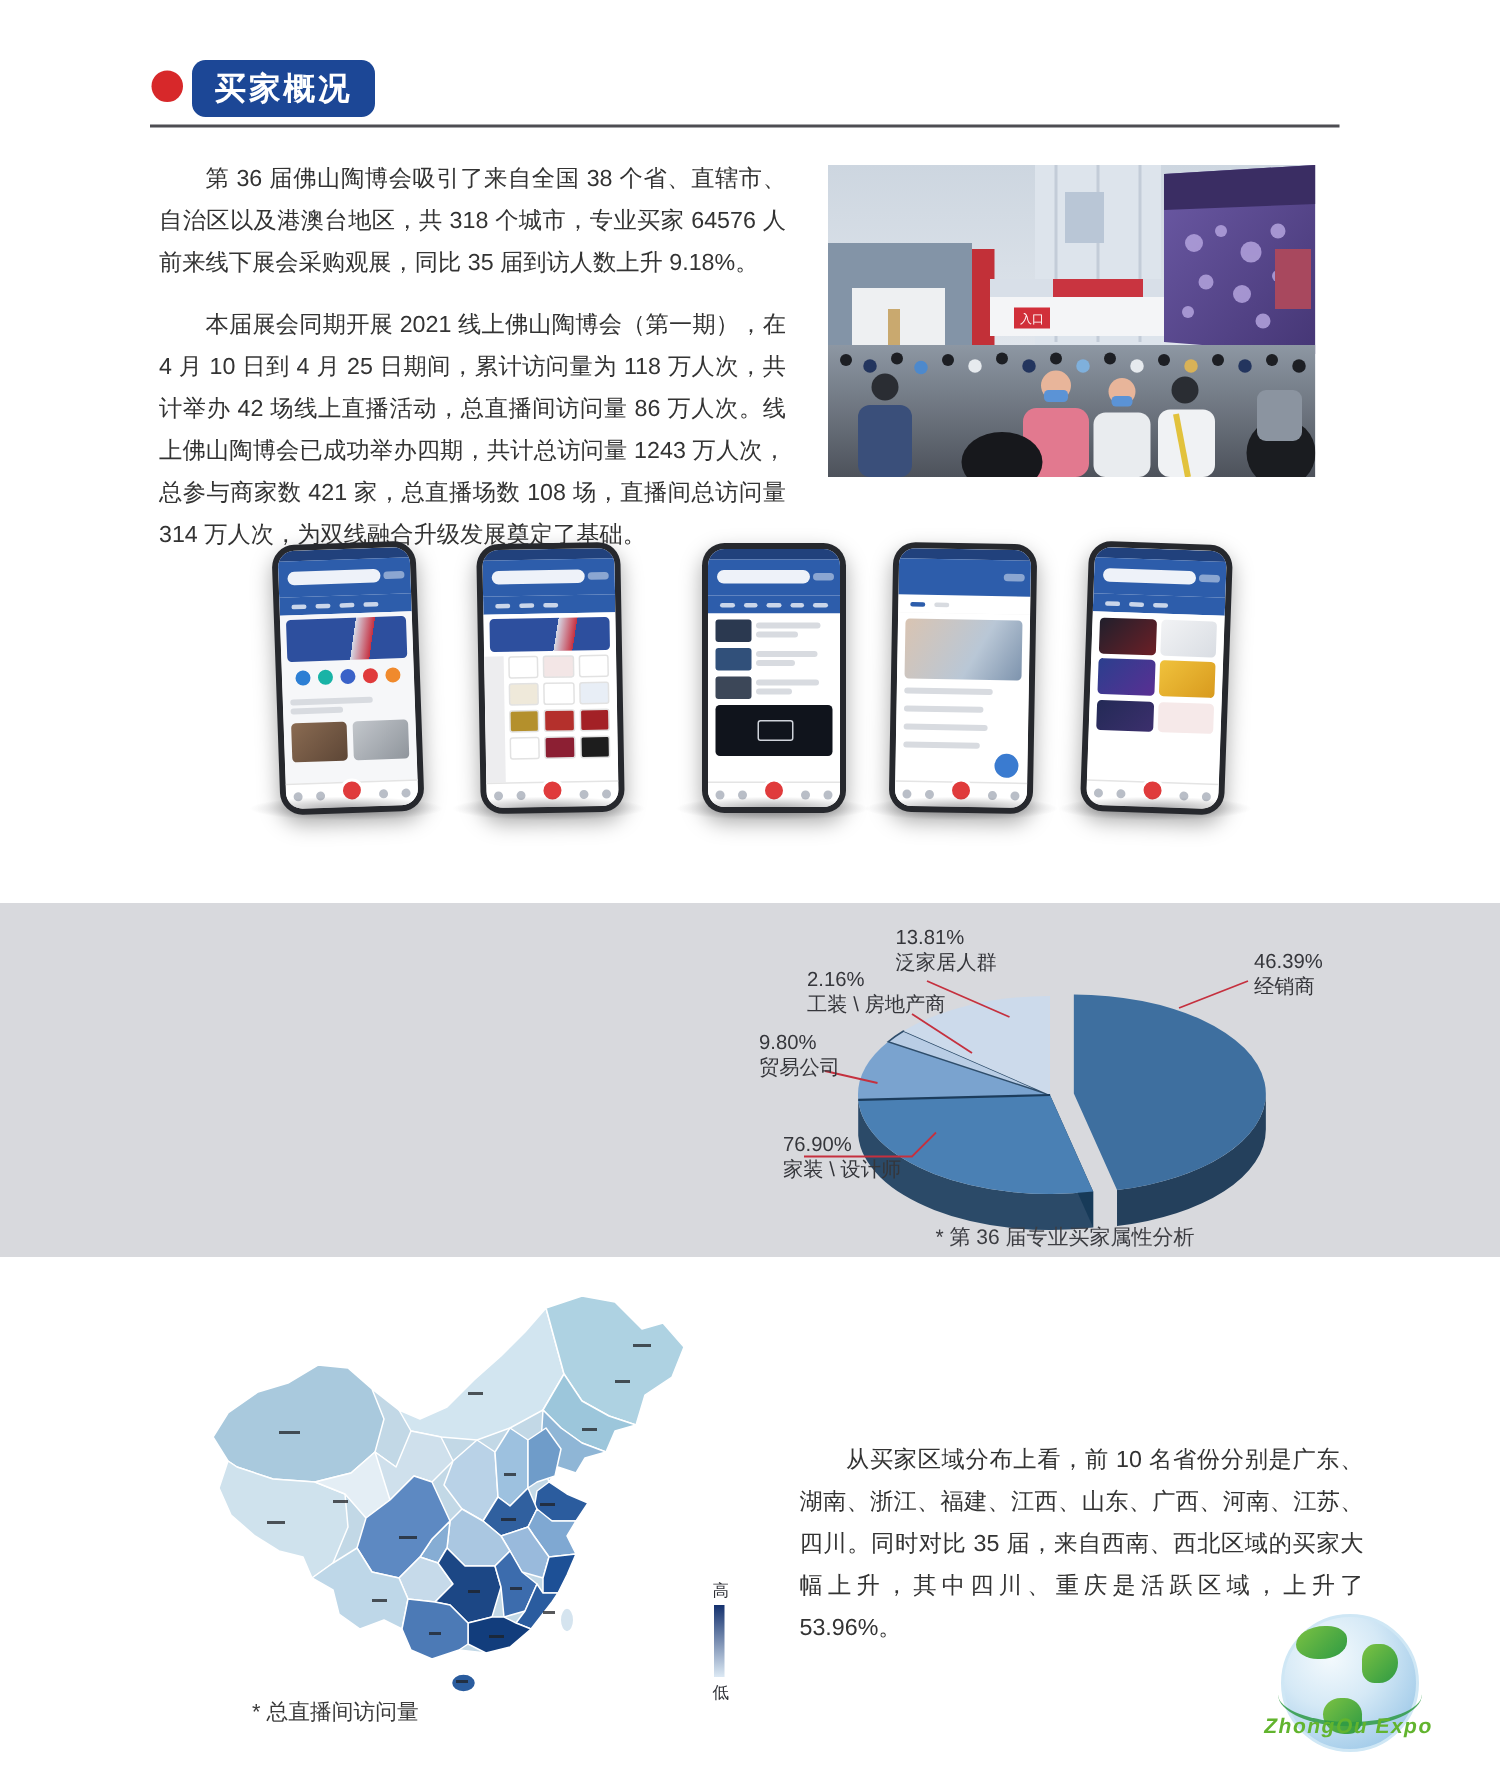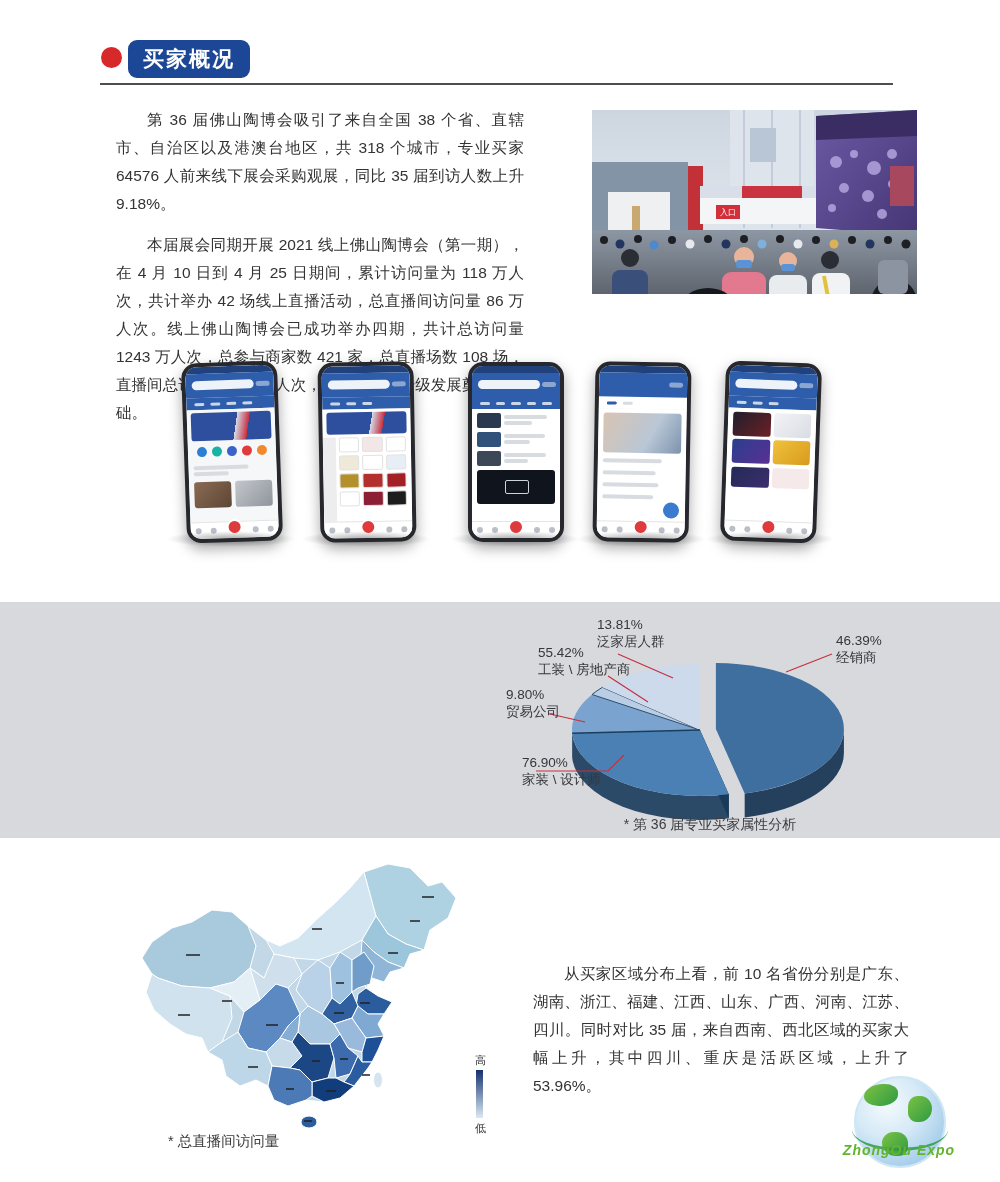--- a/index.html
+++ b/index.html
@@ -6,23 +6,23 @@
   .page{position:relative;width:1000px;height:1182px;background:#fff;overflow:hidden;
         font-family:"Liberation Sans","DejaVu Sans",sans-serif;color:#333;}
   
   .red-dot{position:absolute;left:101px;top:47px;width:21px;height:21px;border-radius:50%;background:#d7282a;}
   .badge{position:absolute;left:128px;top:40px;background:#1c4796;color:#fff;font-size:21px;font-weight:bold;
          padding:5px 15px;border-radius:9px;letter-spacing:2px;}
   .divider{position:absolute;left:100px;top:83px;width:793px;height:2px;background:#4d4d52;}
   
   .intro-text{position:absolute;left:100px;top:106px;width:424px;font-size:15.5px;line-height:28px;
               text-align:justify;color:#333;}
-  .intro-text p{margin:0 0 13px 16px;text-indent:2em;}
-  
-  .photo{position:absolute;left:592px;top:110px;width:325px;height:184px;overflow:hidden;}
+  .intro-text p{margin:0 0 13px 6px;text-indent:2em;}
+  
+  .photo{position:absolute;left:552px;top:110px;width:325px;height:208px;overflow:hidden;}
   
   .phone{position:absolute;top:362px;width:88px;height:172px;background:#26282d;border-radius:15px;
          padding:4px;box-shadow:0 6px 14px rgba(0,0,0,.35);}
   .screen{width:88px;height:172px;background:#fff;border-radius:11px;overflow:hidden;position:relative;}
   .p-status{height:7px;background:#21417c;}
   .p-head{height:24px;background:#2d5dab;position:relative;}
   .p-search{position:absolute;left:6px;top:7px;width:62px;height:9px;border-radius:5px;background:rgba(255,255,255,.92);}
   .p-head .dots{position:absolute;right:4px;top:9px;width:14px;height:5px;border-radius:3px;background:rgba(255,255,255,.45);}
   .p-tabs{height:12px;background:#2d5dab;display:flex;gap:6px;padding:0 8px;align-items:center;}
   .p-tabs i{display:block;width:10px;height:3px;background:rgba(255,255,255,.75);border-radius:2px;}
@@ -424,21 +424,21 @@
       </svg>
       <div class="pie-label" style="left:346px;top:24px;">
         <div>46.39%</div>
           <div>经销商</div>
       </div>
       <div class="pie-label" style="left:96px;top:8px;margin-left:11px;">
         <div>13.81%</div>
           <div>泛家居人群</div>
       </div>
       <div class="pie-label" style="left:48px;top:36px;">
-        <div>55.42%</div>
+        <div>2.16%</div>
           <div>工装 \ 房地产商</div>
       </div>
       <div class="pie-label" style="left:16px;top:78px;">
         <div>9.80%</div>
           <div>贸易公司</div>
       </div>
       <div class="pie-label" style="left:32px;top:146px;">
         <div>76.90%</div>
           <div>家装 \ 设计师</div>
       </div>

